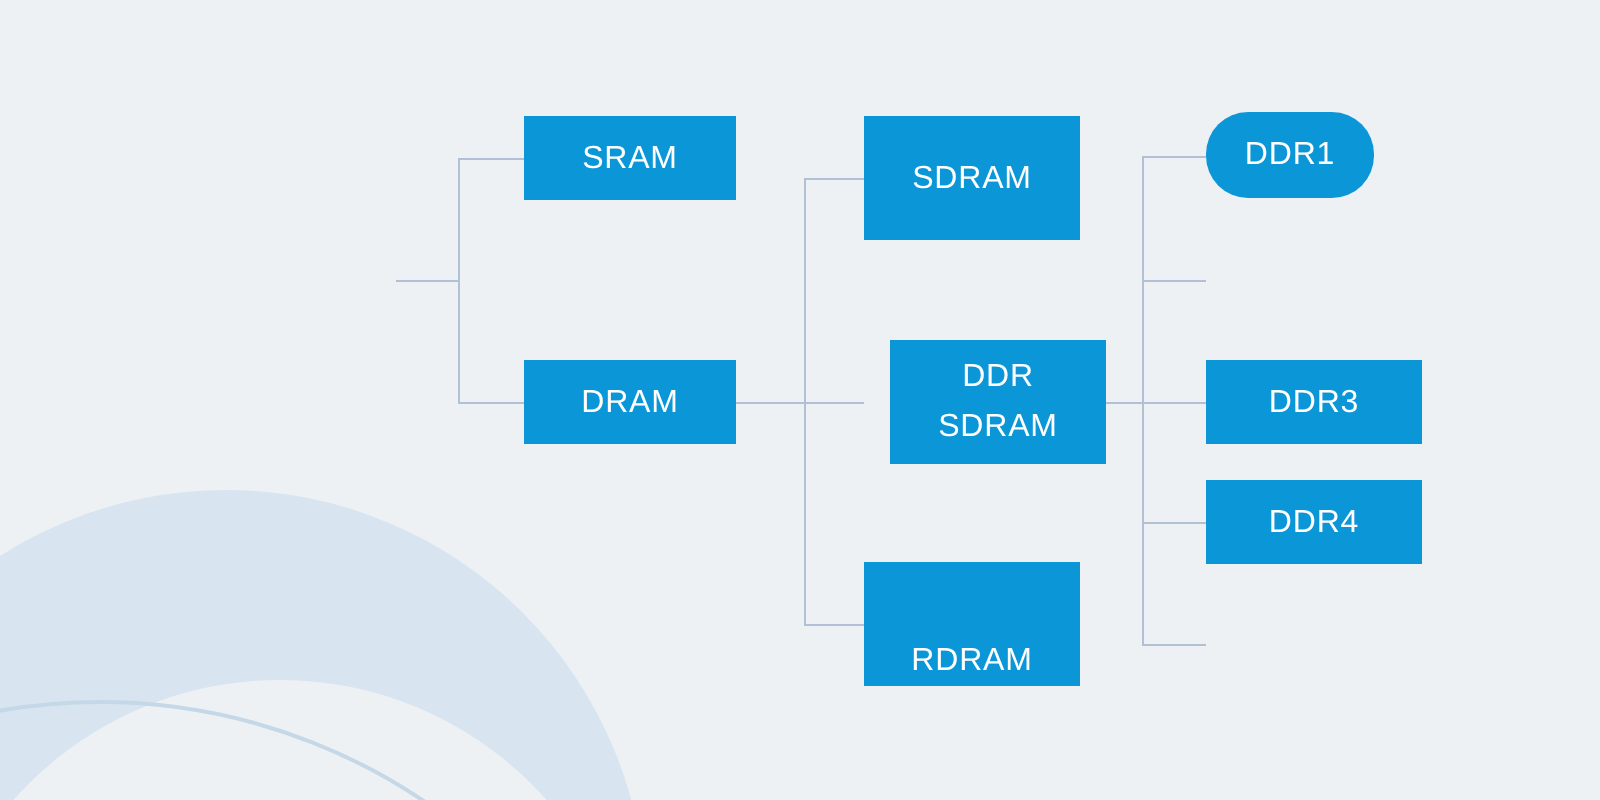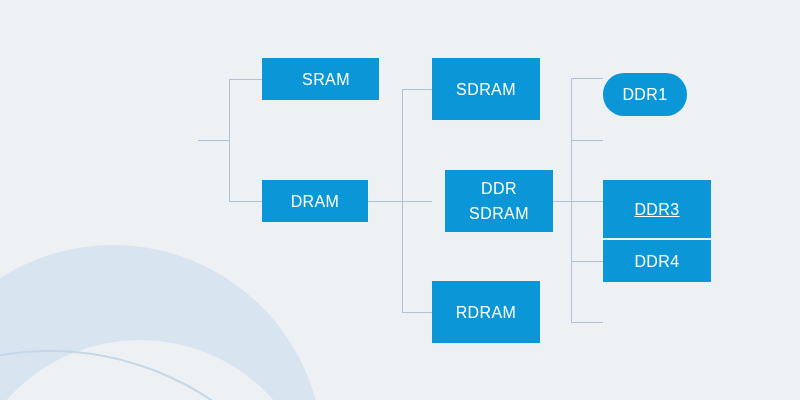--- a/index.html
+++ b/index.html
@@ -82,28 +82,28 @@
     text-align: center;
   }
   .node-label {
     font-size: 16px;
     letter-spacing: 0.4px;
     line-height: 25px;
     white-space: pre-line;
   }
 
   #n-ram       { left: 92px;  top: 120px; width: 106px; height: 40px; }
-  #n-sram      { left: 262px; top: 58px;  width: 106px; height: 42px; padding-left: 11px; }
+  #n-sram      { left: 262px; top: 58px;  width: 106px; height: 42px; }
   #n-dram      { left: 262px; top: 180px; width: 106px; height: 42px; }
   #n-sdram     { left: 432px; top: 58px;  width: 108px; height: 62px; }
   #n-ddr-sdram { left: 432px; top: 170px; width: 108px; height: 62px; margin-left: 13px; }
-  #n-rdram     { left: 432px; top: 281px; width: 108px; height: 62px; }
-  #n-ddr1      { left: 603px; top: 73px;  width: 84px; height: 43px; border-radius: 21px; }
+  #n-rdram     { left: 432px; top: 281px; width: 108px; height: 62px; align-items: flex-end; }
+  #n-ddr1      { left: 603px; top: 56px;  width: 84px; height: 43px; border-radius: 21px; }
   #n-ddr2      { left: 603px; top: 118px; width: 108px; height: 43px; }
-  #n-ddr3      { left: 603px; top: 180px; width: 108px; height: 58px; text-decoration: underline; }
+  #n-ddr3      { left: 603px; top: 180px; width: 108px; height: 42px; }
   #n-ddr4      { left: 603px; top: 240px; width: 108px; height: 42px; text-align: center; }
   #n-ddr5      { left: 603px; top: 300px; width: 108px; height: 43px; }
 </style>
 </head>
 <body>
 
 <div class="canvas">
 
   <div class="decor-ring-outer"></div>
   <div class="decor-ring-inner"></div>

